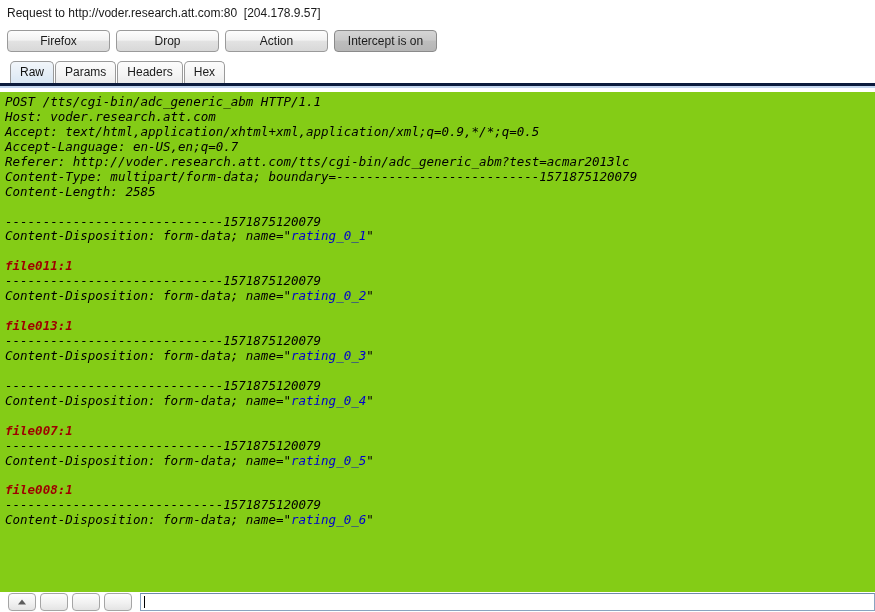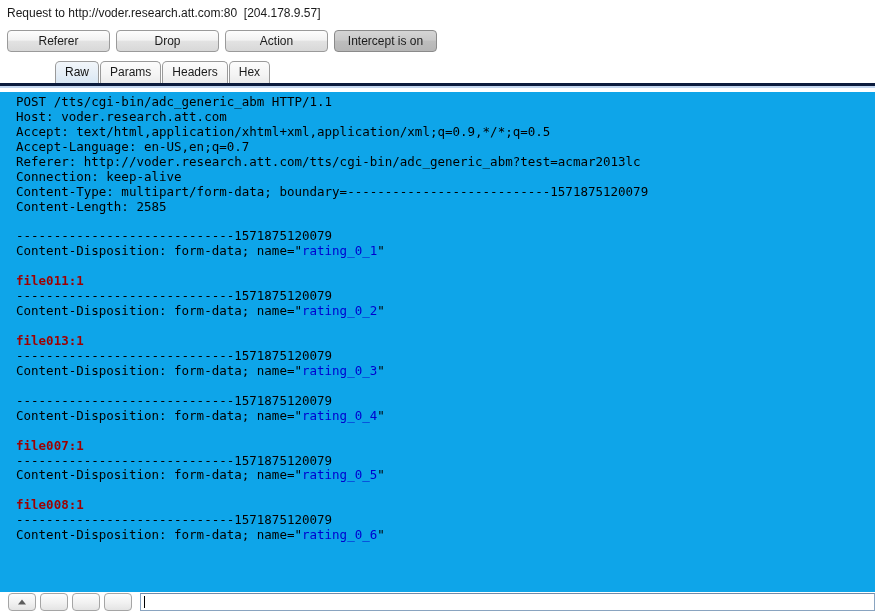--- a/index.html
+++ b/index.html
@@ -86,40 +86,40 @@
     font-size: 12px;
     line-height: 21px;
     color: #1b1b1b;
     box-sizing: border-box;
     cursor: default;
     white-space: nowrap;
   }
   .tab.active {
     background: linear-gradient(to bottom, #f2f6fa 0%, #e4edf6 60%, #d9e7f4 100%);
     color: #111111;
-    margin-left: 45px;
   }
   .tabstrip-rule {
     height: 3px;
     background: #0b1b3d;
     border-bottom: 2px solid #c3d6ef;
     width: 100%;
   }
 
   
   .msgview {
     position: absolute;
     top: 92px;
     left: 0;
     right: 0;
     bottom: 20px;
-    background: #0ea5e9;
+    background: #84cc16;
     overflow: hidden;
-    padding: 3px 0 0 16px;
-    box-sizing: border-box;
+    padding: 3px 0 0 5px;
+    box-sizing: border-box;
+    font-style: italic;
   }
   .msg-line {
     font-family: "DejaVu Sans Mono", monospace;
     font-size: 12.5px;
     line-height: 14.95px;
     color: #000000;
     white-space: pre;
     letter-spacing: 0px;
     height: 14.95px;
   }
@@ -191,41 +191,40 @@
   }
 </style>
 </head>
 <body>
 
 <div class="titlebar">
   <span class="titlebar-text">Request to http://voder.research.att.com:80  [204.178.9.57]</span>
 </div>
 
 <div class="buttonbar">
-    <div class="btn"><span>Referer</span></div>
+    <div class="btn"><span>Firefox</span></div>
     <div class="btn"><span>Drop</span></div>
     <div class="btn"><span>Action</span></div>
     <div class="btn toggled"><span>Intercept is on</span></div>
   </div>
 
 <div class="tabstrip">
     <div class="tab active"><span>Raw</span></div>
     <div class="tab"><span>Params</span></div>
     <div class="tab"><span>Headers</span></div>
     <div class="tab"><span>Hex</span></div>
   </div>
 <div class="tabstrip-rule"></div>
 
 <div class="msgview">
     <div class="msg-line"><span>POST /tts/cgi-bin/adc_generic_abm HTTP/1.1</span></div>
     <div class="msg-line"><span>Host: voder.research.att.com</span></div>
     <div class="msg-line"><span>Accept: text/html,application/xhtml+xml,application/xml;q=0.9,*/*;q=0.5</span></div>
     <div class="msg-line"><span>Accept-Language: en-US,en;q=0.7</span></div>
     <div class="msg-line"><span>Referer: http://voder.research.att.com/tts/cgi-bin/adc_generic_abm?test=acmar2013lc</span></div>
-    <div class="msg-line"><span>Connection: keep-alive</span></div>
     <div class="msg-line"><span>Content-Type: multipart/form-data; boundary=---------------------------1571875120079</span></div>
     <div class="msg-line"><span>Content-Length: 2585</span></div>
     <div class="msg-line">&nbsp;</div>
     <div class="msg-line"><span>-----------------------------1571875120079</span></div>
     <div class="msg-line"><span>Content-Disposition: form-data; name="</span><span class="tok-name">rating_0_1</span><span>"</span></div>
     <div class="msg-line">&nbsp;</div>
     <div class="msg-line"><span class="tok-value">file011:1</span></div>
     <div class="msg-line"><span>-----------------------------1571875120079</span></div>
     <div class="msg-line"><span>Content-Disposition: form-data; name="</span><span class="tok-name">rating_0_2</span><span>"</span></div>
     <div class="msg-line">&nbsp;</div>

